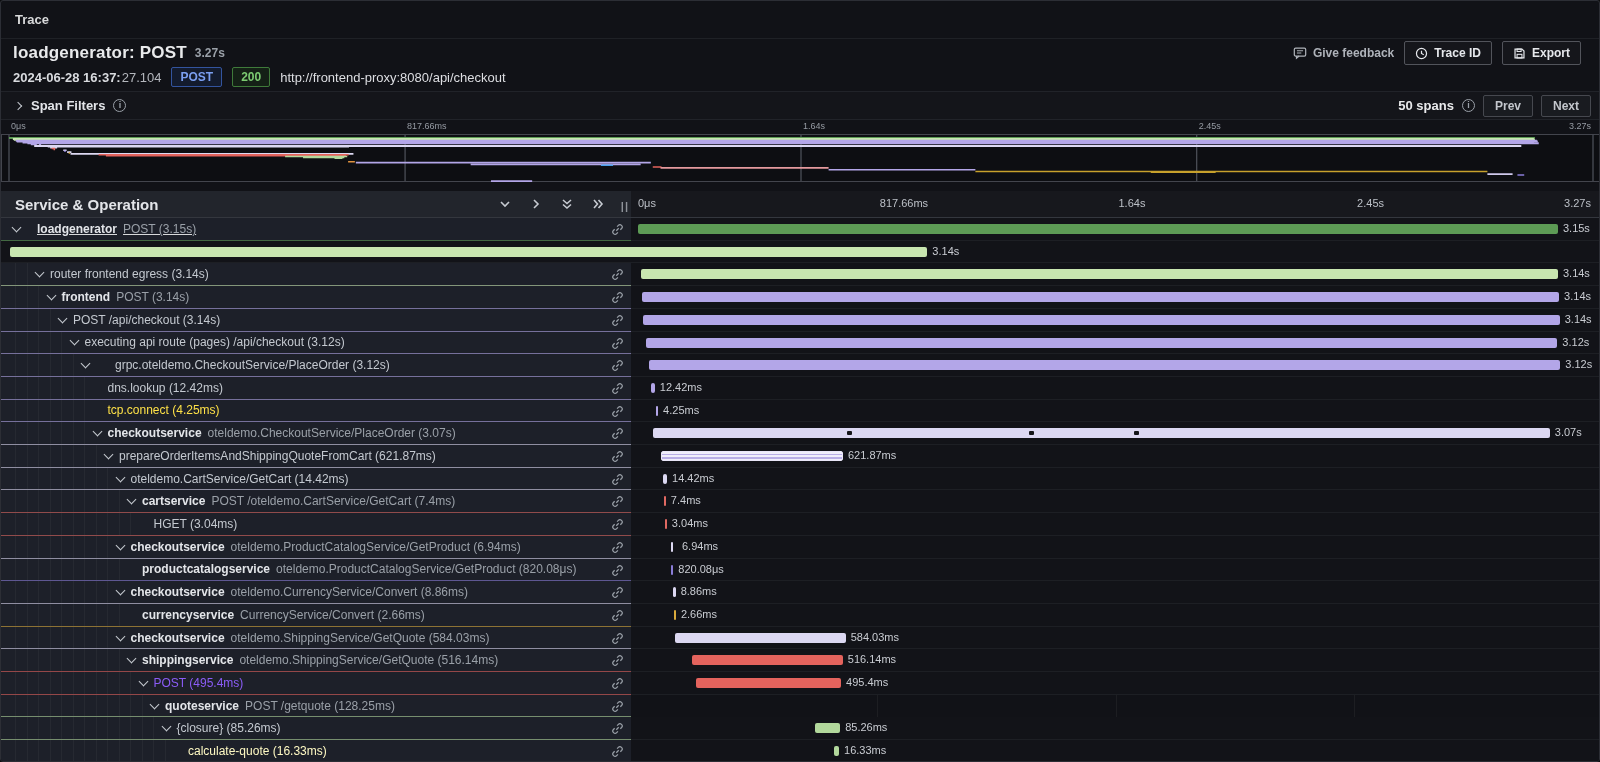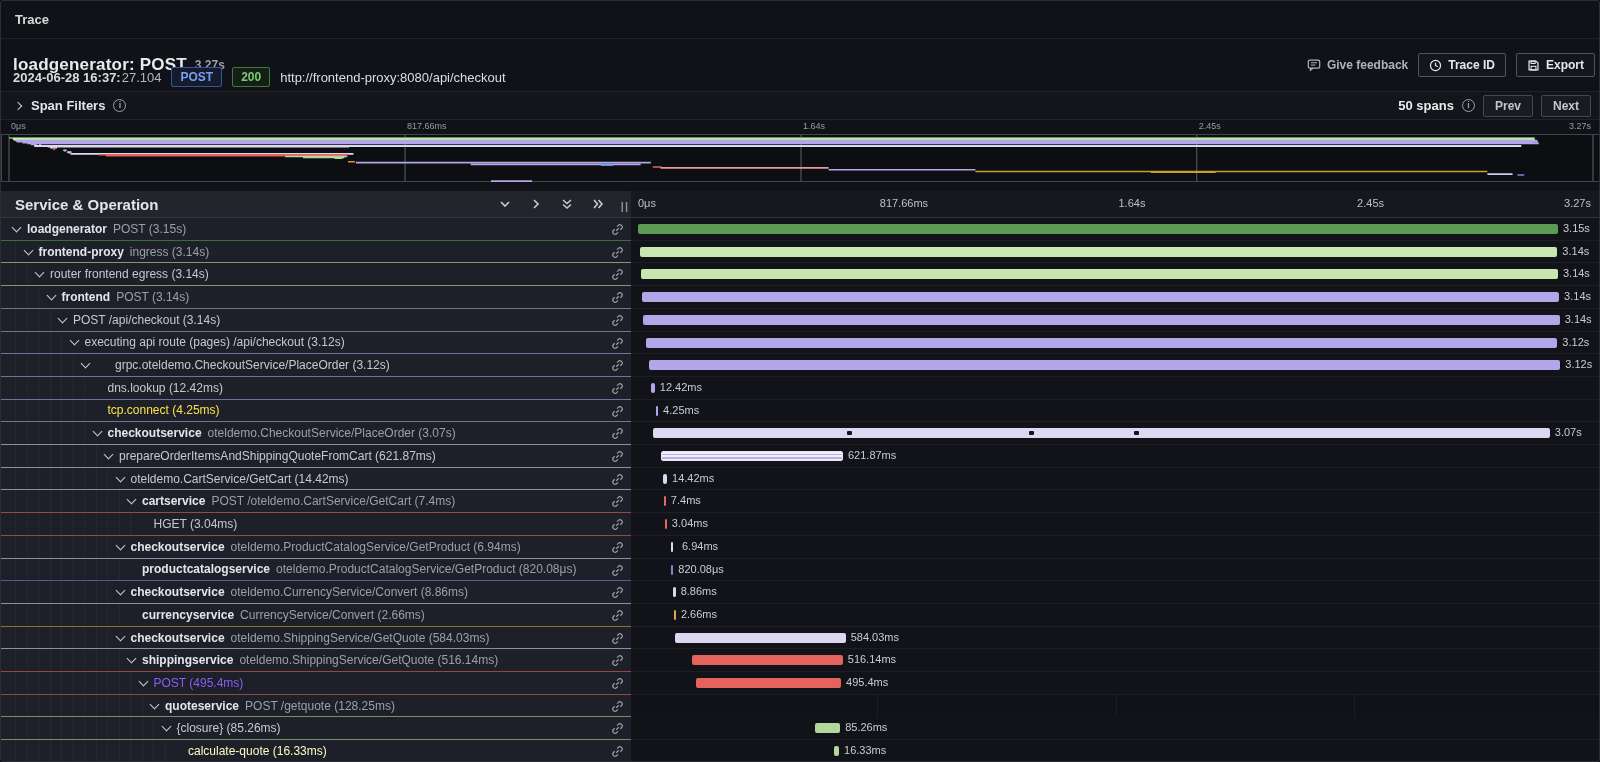--- a/index.html
+++ b/index.html
@@ -7,21 +7,21 @@
   body { font-family:"Liberation Sans", sans-serif; }
   .page { position:relative; width:1600px; height:762px; background:#111217;
           border:1px solid #2c2e35; border-radius:3px; overflow:hidden;
           color:#d8d9da; }
 
   
   .trace-bar { position:absolute; top:0; left:0; right:0; height:38px;
                border-bottom:1px solid #1f2126; display:flex; align-items:center;
                padding-left:14px; font-size:13px; font-weight:600; color:#d8d9da; }
   .title-row { position:absolute; top:38px; left:0; right:0; height:28px;
-               display:flex; align-items:center; padding:0 4px 0 12px;margin-top:12px; }
+               display:flex; align-items:center; padding:0 18px 0 12px; }
   .trace-title { font-size:17px; font-weight:700; color:#e9eaec; letter-spacing:.2px; }
   .trace-dur { font-size:12px; color:#9aa0a8; margin-left:8px; font-weight:600; }
   .title-actions { margin-left:auto; display:flex; align-items:center; gap:10px; }
   .ghost-link { display:flex; align-items:center; gap:6px; font-size:12px; font-weight:600;
                 color:#aeb2b9; cursor:pointer; }
   .btn { display:flex; align-items:center; gap:6px; font-size:12px; font-weight:700;
          color:#e6e8ec; border:1px solid #52545b; background:#15161b; border-radius:2px;
          padding:4px 10px; cursor:pointer; }
   .meta-row { position:absolute; top:64px; left:0; height:24px; display:flex;
               align-items:center; padding-left:12px; gap:10px; }
@@ -235,43 +235,33 @@
 
   <div class="rows">
     <div class="gridlines">
         <div class="gl" style="left: 875.797px;"></div>
         <div class="gl" style="left: 1114.5px;"></div>
         <div class="gl" style="left: 1353.1px;"></div>
       </div>
   <div class="row">
         <div class="name-col" style="border-bottom: 1px solid rgba(93, 155, 85, 0.6);">
           <span class="row-chev" style="left: 12px;"></span>
-          <span class="nm" style="padding-left: 26px;"><b>loadgenerator</b><span class="op">POST (3.15s)</span></span>
+          <span class="nm" style="padding-left: 36px; text-decoration: underline;"><b>loadgenerator</b><span class="op">POST (3.15s)</span></span>
           <span class="link-ic"><svg width="13" height="13" viewBox="0 0 16 16">
               <path d="M6.5 9.5 L9.5 6.5" stroke="#9aa0a8" stroke-width="1.5" fill="none"></path>
               <path d="M7.5 4.5 L9 3 A2.6 2.6 0 0 1 13 6.8 L11.5 8.3" stroke="#9aa0a8" stroke-width="1.5" fill="none"></path>
               <path d="M8.5 11.5 L7 13 A2.6 2.6 0 0 1 3 9.2 L4.5 7.7" stroke="#9aa0a8" stroke-width="1.5" fill="none"></path>
             </svg></span>
         </div>
         <div class="bar-col">
           <div class="sbar" style="left: 7px; width: 919.954px; background: rgb(93, 155, 85);"></div>
           <span class="durlab" style="left: 931.954px;">3.15s</span>
         </div>
       </div>
       <div class="row">
-        <div class="name-col" style="border-bottom: 1px solid rgba(200, 230, 176, 0.6);">
-          <div class="guide" style="left: 14px;"></div>
-          <span class="row-chev" style="left: 23.5px;"></span>
-          <span class="nm" style="padding-left: 37.5px;"><b>frontend-proxy</b><span class="op">ingress (3.14s)</span></span>
-          <span class="link-ic"><svg width="13" height="13" viewBox="0 0 16 16">
-              <path d="M6.5 9.5 L9.5 6.5" stroke="#9aa0a8" stroke-width="1.5" fill="none"></path>
-              <path d="M7.5 4.5 L9 3 A2.6 2.6 0 0 1 13 6.8 L11.5 8.3" stroke="#9aa0a8" stroke-width="1.5" fill="none"></path>
-              <path d="M8.5 11.5 L7 13 A2.6 2.6 0 0 1 3 9.2 L4.5 7.7" stroke="#9aa0a8" stroke-width="1.5" fill="none"></path>
-            </svg></span>
-        </div>
         <div class="bar-col">
           <div class="sbar" style="left: 9.33639px; width: 917.034px; background: rgb(200, 230, 176);"></div>
           <span class="durlab" style="left: 931.37px;">3.14s</span>
         </div>
       </div>
       <div class="row">
         <div class="name-col" style="border-bottom: 1px solid rgba(200, 230, 176, 0.6);">
           <div class="guide" style="left: 14px;"></div>
           <div class="guide" style="left: 25.5px;"></div>
           <span class="row-chev" style="left: 35px;"></span>

